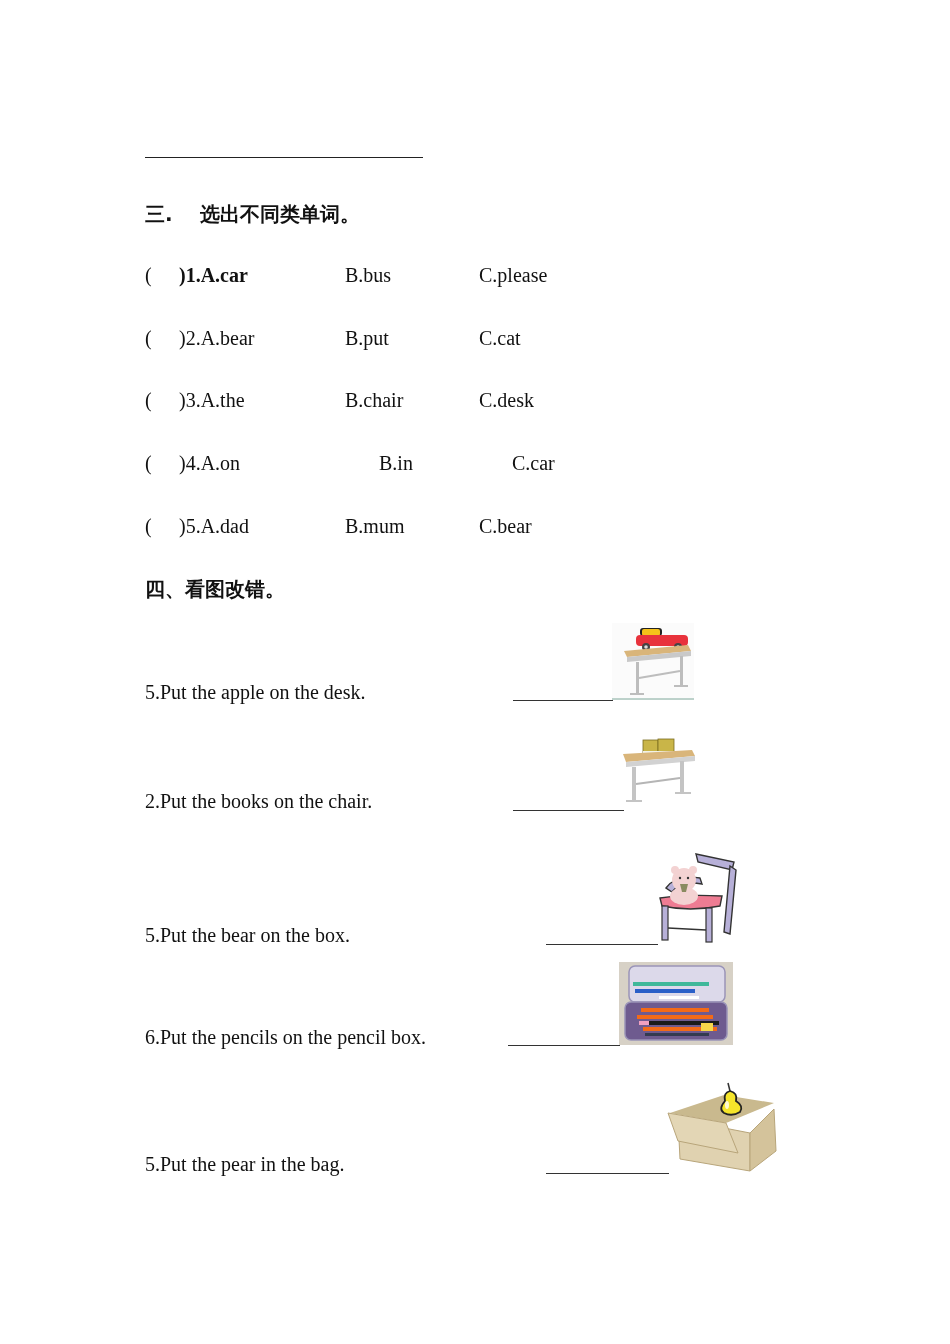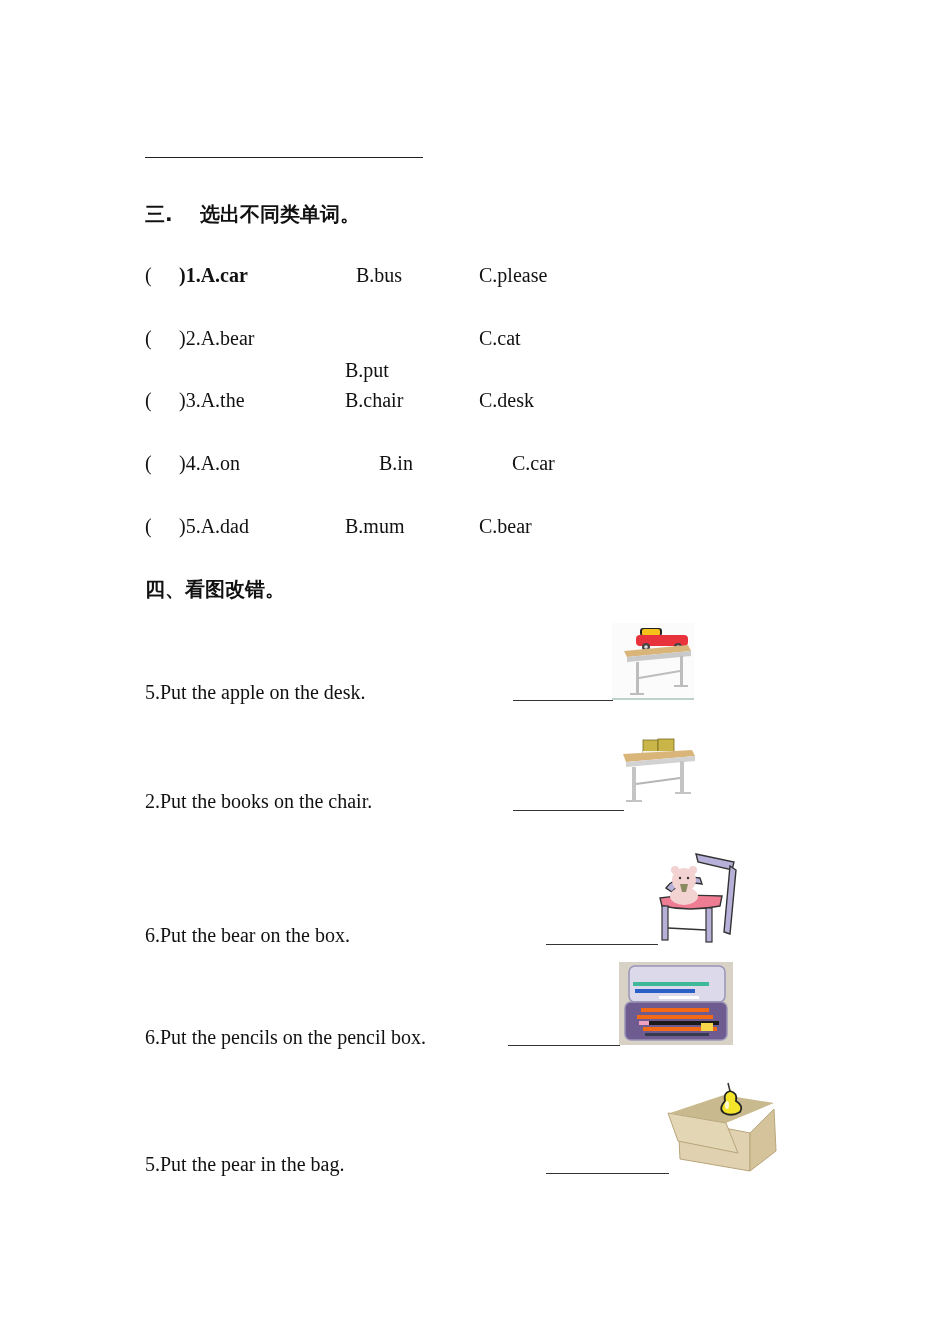--- a/index.html
+++ b/index.html
@@ -17,27 +17,27 @@
 
 <div class="rule" style="left:145px; top:157px; width:278px;"></div>
 
 <div class="abs heading" style="left:145px; top:202px;">三.</div>
 <div class="abs heading" style="left:200px; top:202px;">选出不同类单词。</div>
 
 <div>
   <div>
     <span class="abs txt" style="left:145px; top:263px;">(</span>
     <span class="abs txt" style="left:179px; top:263px;font-weight:bold;">)1.A.car</span>
-    <span class="abs txt" style="left:356px; top:263px;">B.bus</span>
+    <span class="abs txt" style="left:345px; top:263px;">B.bus</span>
     <span class="abs txt" style="left:479px; top:263px;">C.please</span>
   </div>
   <div>
     <span class="abs txt" style="left:145px; top:326px;">(</span>
     <span class="abs txt" style="left:179px; top:326px;">)2.A.bear</span>
-    <span class="abs txt" style="left:345px; top:326px;margin-top:32px;">B.put</span>
+    <span class="abs txt" style="left:345px; top:326px;">B.put</span>
     <span class="abs txt" style="left:479px; top:326px;text-align:right;">C.cat</span>
   </div>
   <div>
     <span class="abs txt" style="left:145px; top:388px;">(</span>
     <span class="abs txt" style="left:179px; top:388px;">)3.A.the</span>
     <span class="abs txt" style="left:345px; top:388px;">B.chair</span>
     <span class="abs txt" style="left:479px; top:388px;">C.desk</span>
   </div>
   <div>
     <span class="abs txt" style="left:145px; top:451px;">(</span>
@@ -93,21 +93,21 @@
     <polygon points="3,20 72,16 75,22 6,28" fill="#d9b57a"></polygon>
     <polygon points="6,28 75,22 75,27 6,33" fill="#d2d2d2"></polygon>
     <rect x="12" y="33" width="4" height="34" fill="#c4c4c4"></rect>
     <rect x="60" y="27" width="4" height="32" fill="#c4c4c4"></rect>
     <line x1="16" y1="50" x2="60" y2="44" stroke="#b5b5b5" stroke-width="2"></line>
     <rect x="6" y="66" width="16" height="2" fill="#c4c4c4"></rect>
     <rect x="55" y="58" width="16" height="2" fill="#c4c4c4"></rect>
   </svg>
 </div>
 
-<div class="abs txt" style="left:145px; top:923px;">6.Put the bear on the box.</div>
+<div class="abs txt" style="left:145px; top:923px;">5.Put the bear on the box.</div>
 <div class="blank" style="left:546px; top:944px; width:112px;"></div>
 <div class="pic" style="left:656px; top:848px; width:84px; height:98px;">
   <svg width="84" height="98" viewBox="0 0 84 98">
 
     <path d="M40 6 L78 14 L76 22 L42 14 Z" fill="#b7b0d8" stroke="#333" stroke-width="1.4"></path>
     <path d="M74 18 L80 22 L74 86 L68 84 Z" fill="#b7b0d8" stroke="#333" stroke-width="1.4"></path>
 
     <path d="M10 40 Q20 26 44 30 L46 36 Q24 32 16 44 Z" fill="#b7b0d8" stroke="#333" stroke-width="1.4"></path>
 
     <path d="M4 50 Q30 46 66 48 L64 58 Q34 64 6 58 Z" fill="#ee7c93" stroke="#333" stroke-width="1.4"></path>

